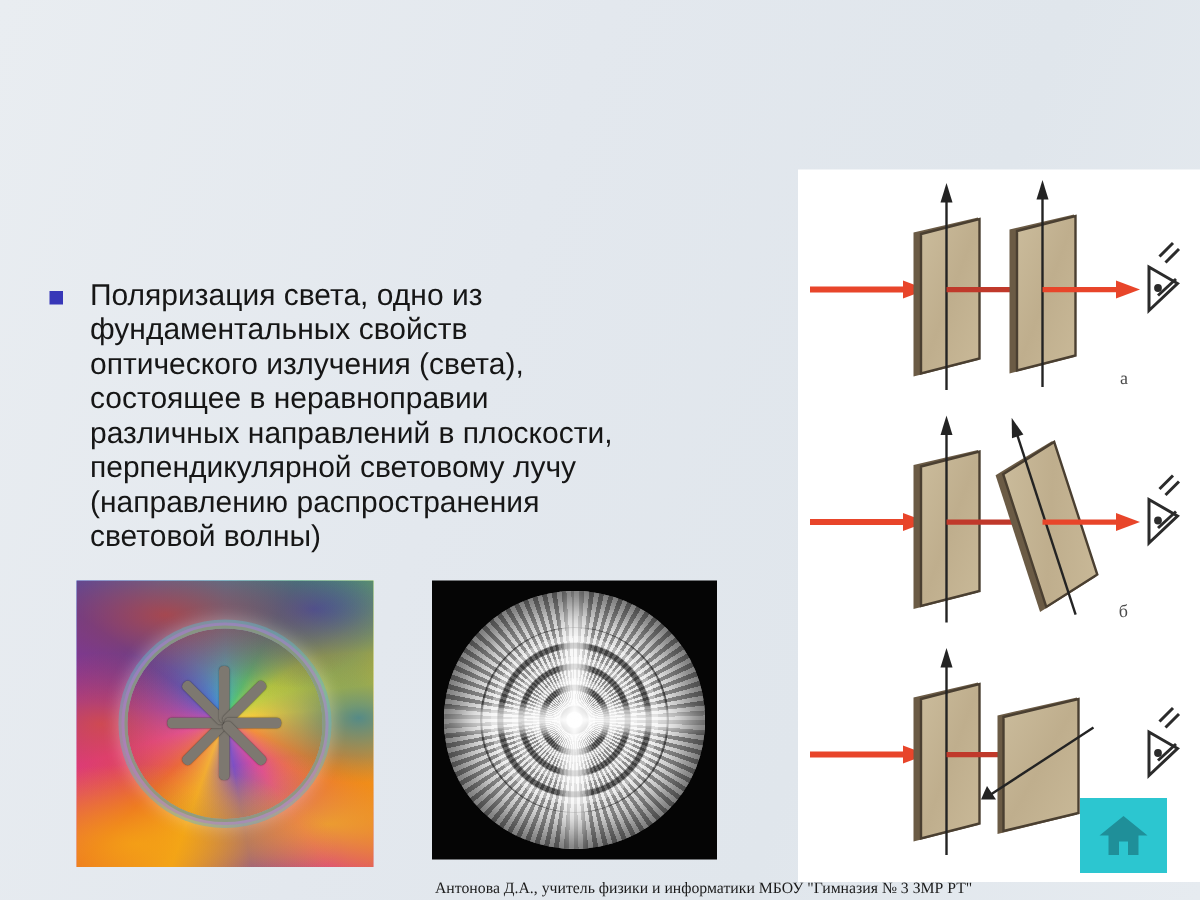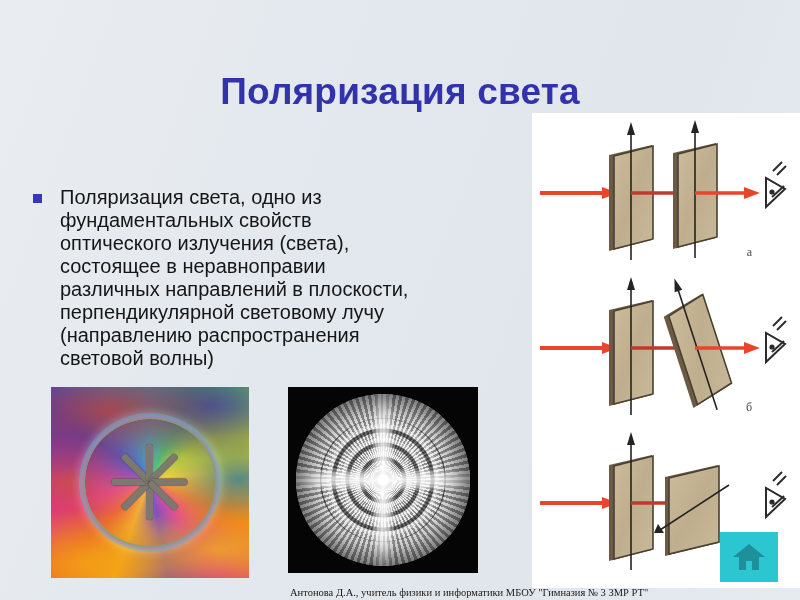--- a/index.html
+++ b/index.html
@@ -215,21 +215,20 @@
     color: #1a1a1a;
     white-space: nowrap;
     font-family: Liberation Serif, serif;
   }
 </style>
 </head>
 <body>
 
 <div class="slide">
 
-  <h1 class="title">Поляризация света</h1>
 
   <div class="body-block">
     <div class="bullet-row">
       <span class="bullet-marker"></span>
       <div class="bullet-text">Поляризация света, одно из
 фундаментальных свойств
 оптического излучения (света),
 состоящее в неравноправии
 различных направлений в плоскости,
 перпендикулярной световому лучу

